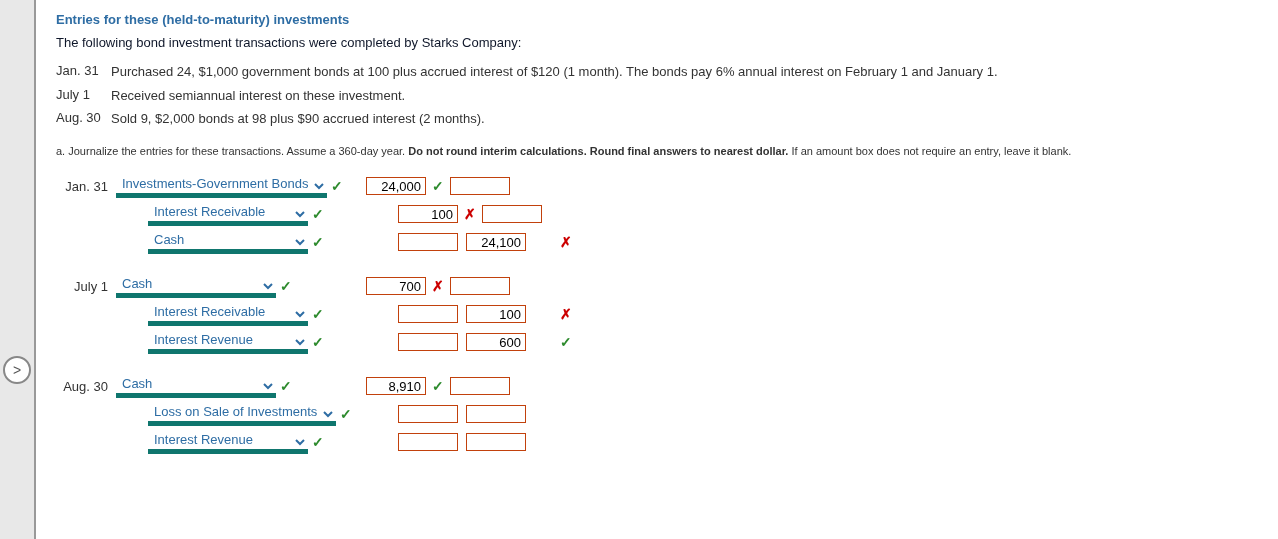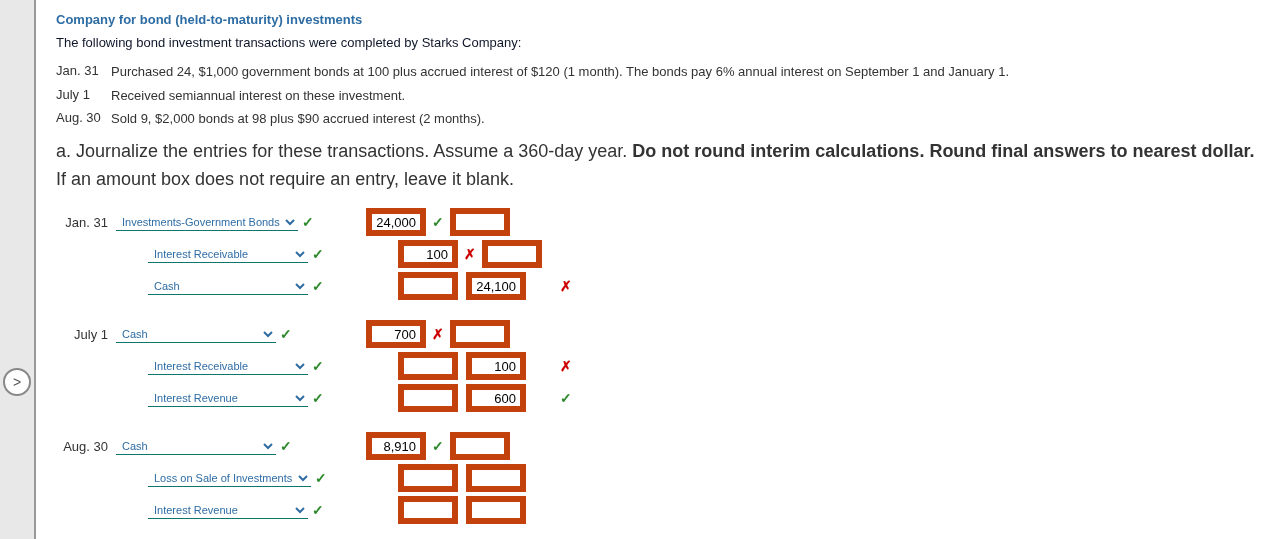--- a/index.html
+++ b/index.html
@@ -64,22 +64,22 @@
       color: #333;
       font-size: 13px;
       padding-top: 1px;
     }
     .trans-desc {
       color: #333;
       font-size: 13px;
       line-height: 1.5;
     }
     .instruction {
-      font-size: 18px;
-      margin-top: 8px;
+      font-size: 11px;
+      margin-top: 14px;
       margin-bottom: 14px;
       line-height: 1.6;
     }
     .bold { font-weight: bold; }
     .journal-section { margin-top: 6px; }
     .journal-entry-group { margin-bottom: 20px; }
     .journal-row {
       display: flex;
       align-items: center;
       margin-bottom: 4px;
@@ -94,45 +94,45 @@
     .account-select-wrap {
       display: flex;
       align-items: center;
       min-width: 240px;
     }
     .account-select-wrap.indented {
       margin-left: 32px;
     }
     .account-select {
       border: none;
-      border-bottom: 1px solid #0f766e;
+      border-bottom: 5px solid #0f766e;
       color: #2e6da4;
-      font-size: 11px;
+      font-size: 13px;
       background: transparent;
       cursor: pointer;
       outline: none;
       padding: 1px 2px;
       min-width: 160px;
     }
     .check-green {
       color: #2e8b2e;
       font-size: 14px;
       margin-left: 4px;
       font-weight: bold;
     }
     .cross-red {
       color: #cc0000;
       font-size: 14px;
       margin-left: 4px;
       font-weight: bold;
     }
     .amount-box {
       width: 60px;
-      height: 28px;
-      border: 6px solid #c2410c;
+      height: 18px;
+      border: 1px solid #c2410c;
       text-align: right;
       font-size: 13px;
       padding: 2px 4px;
       margin-right: 2px;
     }
     .amount-box.empty { background: #fff; }
     .debit-area {
       display: flex;
       align-items: center;
       margin-left: 10px;
@@ -149,28 +149,28 @@
 
 <div class="page-wrapper">
   <div class="left-nav">
     <div class="nav-arrow">
       <span>&gt;</span>
     </div>
   </div>
 
   <div class="content">
 
-    <div class="section-title">Company for bond (held-to-maturity) investments</div>
+    <div class="section-title">Entries for these (held-to-maturity) investments</div>
 
     <div class="intro-text">The following bond investment transactions were completed by Starks Company:</div>
 
     <div class="transaction-block">
       <div class="transaction-row">
         <span class="trans-date">Jan. 31</span>
-        <span class="trans-desc">Purchased 24, $1,000 government bonds at 100 plus accrued interest of $120 (1 month). The bonds pay 6% annual interest on September 1 and January 1.</span>
+        <span class="trans-desc">Purchased 24, $1,000 government bonds at 100 plus accrued interest of $120 (1 month). The bonds pay 6% annual interest on February 1 and January 1.</span>
       </div>
       <div class="transaction-row">
         <span class="trans-date">July 1</span>
         <span class="trans-desc">Received semiannual interest on these investment.</span>
       </div>
       <div class="transaction-row">
         <span class="trans-date">Aug. 30</span>
         <span class="trans-desc">Sold 9, $2,000 bonds at 98 plus $90 accrued interest (2 months).</span>
       </div>
     </div>

